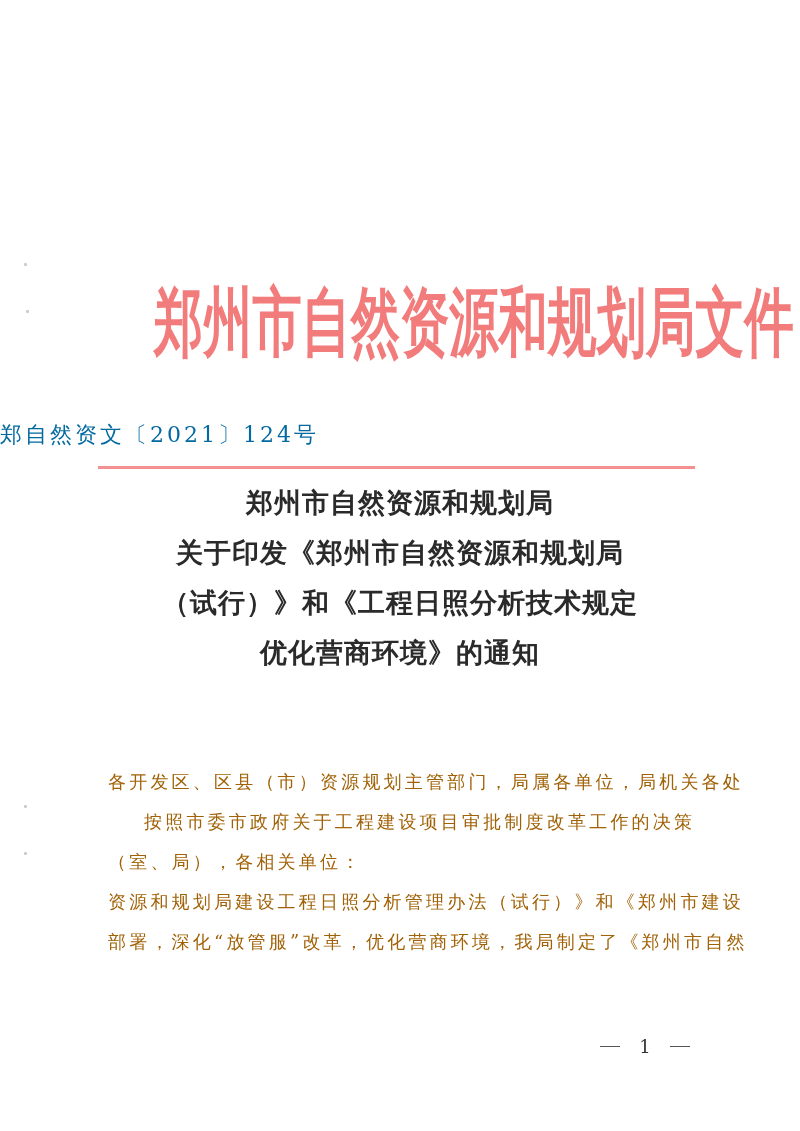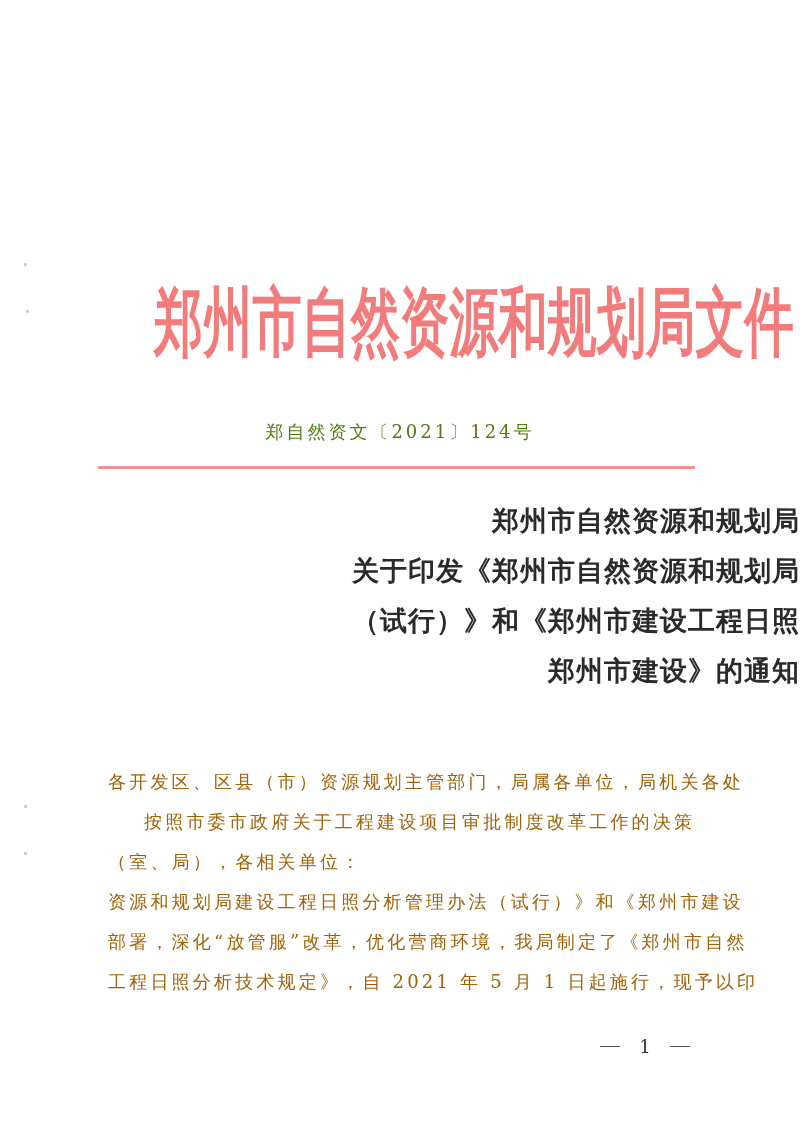--- a/index.html
+++ b/index.html
@@ -8,30 +8,30 @@
     .masthead {
       position: absolute; left: 100px; top: 268px; width: 600px; height: 110px;
       display: flex; justify-content: space-between; align-items: center;
       color: #f27c7c;
       font-family: "DejaVu Serif", "Liberation Serif", serif;
       font-size: 60px; font-weight: bold;
       transform: scaleX(0.82); transform-origin: center;
     }
     .masthead span { display: inline-block; transform: scaleY(1.25); }
     .docnum {
-      position: absolute; left: 0; top: 420px; width: 800px; text-align: center;
+      position: absolute; left: 0; top: 420px; width: 800px; text-align: left;
       font-family: "DejaVu Serif", "Liberation Serif", serif;
-      font-size: 18px; color: #4d7c0f; letter-spacing: 3px;
+      font-size: 22px; color: #0369a1; letter-spacing: 3px;
     }
     .red-rule {
       position: absolute; left: 98px; top: 466px; width: 597px; height: 3px;
       background: #f59090;
     }
     .title-block {
-      position: absolute; left: 0; top: 496px; width: 800px; text-align: right;
+      position: absolute; left: 0; top: 478px; width: 800px; text-align: center;
       font-family: "DejaVu Serif", "Liberation Serif", serif;
       font-size: 27px; font-weight: bold; color: #2a2a2a;
     }
     .title-line { height: 50px; line-height: 50px; letter-spacing: 1px; }
     .body-text {
       position: absolute; left: 108px; top: 762px; width: 588px;
       font-family: "DejaVu Serif", "Liberation Serif", serif;
       font-size: 18px; color: #a16207; letter-spacing: 3.2px;
     }
     .line { height: 40px; line-height: 40px; white-space: nowrap; }
@@ -70,31 +70,30 @@
     <span>件</span>
   </div>
 
   <div class="docnum">郑自然资文〔2021〕124号</div>
 
   <div class="red-rule"></div>
 
   <div class="title-block">
     <div class="title-line">郑州市自然资源和规划局</div>
     <div class="title-line">关于印发《郑州市自然资源和规划局</div>
-    <div class="title-line">（试行）》和《郑州市建设工程日照</div>
-    <div class="title-line">郑州市建设》的通知</div>
+    <div class="title-line">（试行）》和《工程日照分析技术规定</div>
+    <div class="title-line">优化营商环境》的通知</div>
   </div>
 
   <div class="body-text">
     <div class="line">各开发区、区县（市）资源规划主管部门，局属各单位，局机关各处</div>
     <div class="line indent">按照市委市政府关于工程建设项目审批制度改革工作的决策</div>
     <div class="line">（室、局），各相关单位：</div>
     <div class="line">资源和规划局建设工程日照分析管理办法（试行）》和《郑州市建设</div>
     <div class="line">部署，深化“放管服”改革，优化营商环境，我局制定了《郑州市自然</div>
-    <div class="line">工程日照分析技术规定》，自 2021 年 5 月 1 日起施行，现予以印</div>
   </div>
 
   <div class="page-number">
     <span class="dash"></span>
     <span>1</span>
     <span class="dash"></span>
   </div>
 
 </div>
 

